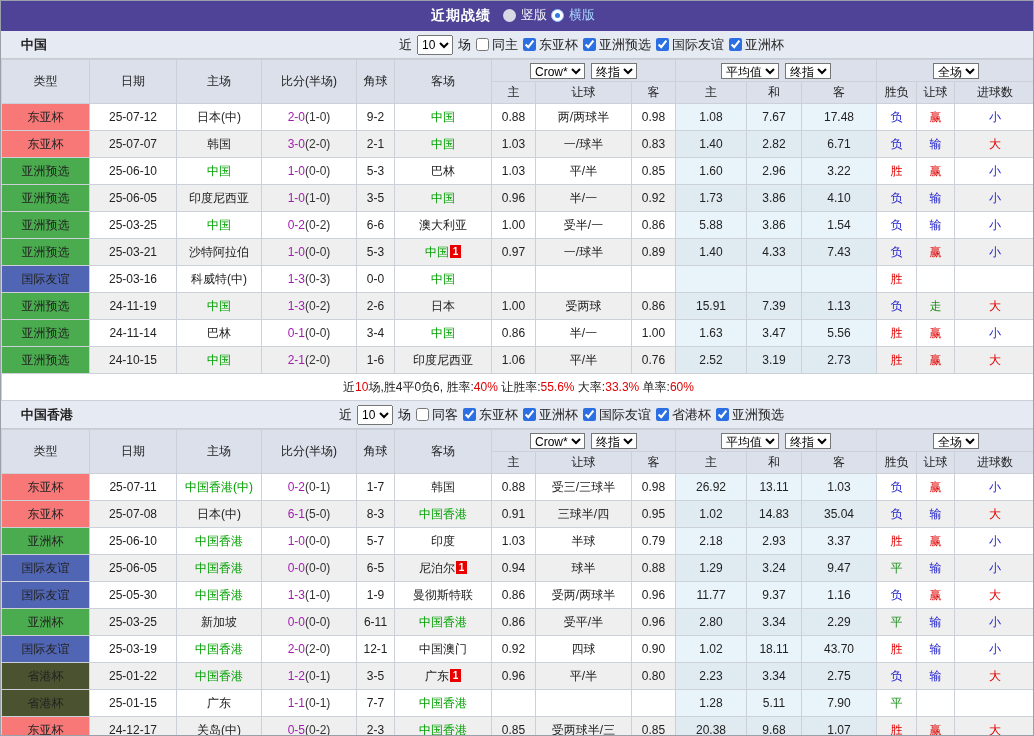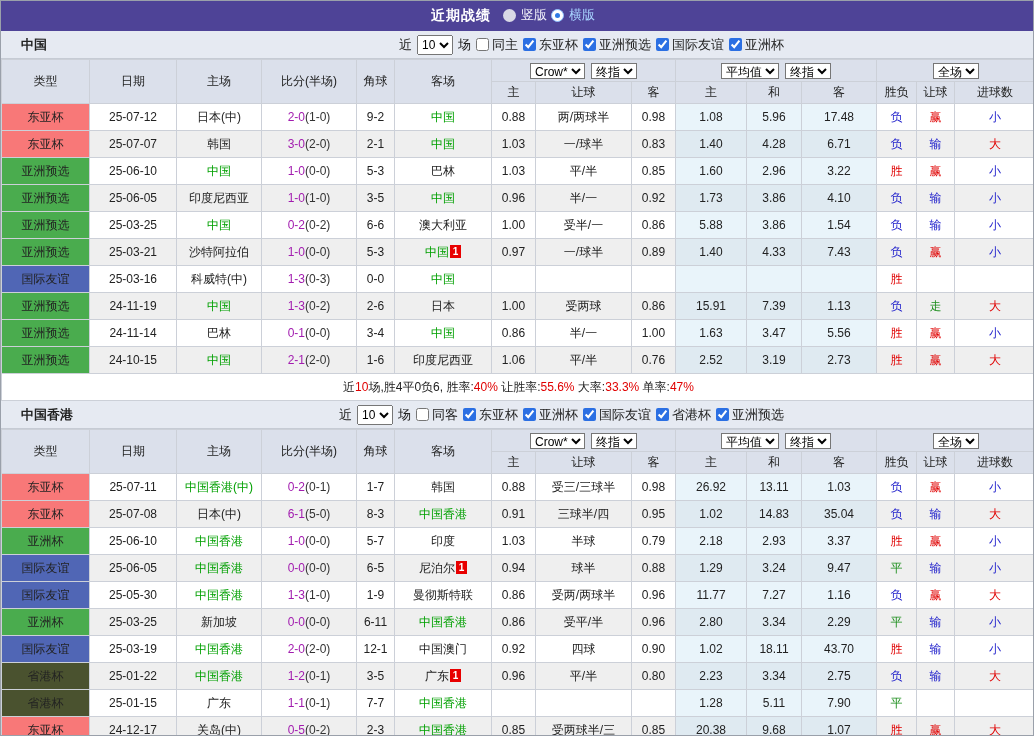--- a/index.html
+++ b/index.html
@@ -122,38 +122,38 @@
             <td class="type-cell" style="background: rgb(248, 120, 120);">东亚杯</td>
             <td>25-07-12</td>
             <td><span class="">日本(中)</span></td>
             <td><span class="score-main">2-0</span><span class="score-half">(1-0)</span></td>
             <td>9-2</td>
             <td><span class="team-green">中国</span></td>
             <td>0.88</td>
             <td>两/两球半</td>
             <td>0.98</td>
             <td class="avg">1.08</td>
-            <td class="avg">5.96</td>
+            <td class="avg">7.67</td>
             <td class="avg">17.48</td>
             <td style="color: rgb(34, 34, 204);">负</td>
             <td style="color: rgb(224, 0, 0);">赢</td>
             <td style="color: rgb(34, 34, 204);">小</td>
           </tr>
           <tr class="even">
             <td class="type-cell" style="background: rgb(248, 120, 120);">东亚杯</td>
             <td>25-07-07</td>
             <td><span class="">韩国</span></td>
             <td><span class="score-main">3-0</span><span class="score-half">(2-0)</span></td>
             <td>2-1</td>
             <td><span class="team-green">中国</span></td>
             <td>1.03</td>
             <td>一/球半</td>
             <td>0.83</td>
             <td class="avg">1.40</td>
-            <td class="avg">4.28</td>
+            <td class="avg">2.82</td>
             <td class="avg">6.71</td>
             <td style="color: rgb(34, 34, 204);">负</td>
             <td style="color: rgb(34, 34, 204);">输</td>
             <td style="color: rgb(224, 0, 0);">大</td>
           </tr>
           <tr class="odd">
             <td class="type-cell" style="background: rgb(74, 172, 78);">亚洲预选</td>
             <td>25-06-10</td>
             <td><span class="team-green">中国</span></td>
             <td><span class="score-main">1-0</span><span class="score-half">(0-0)</span></td>
@@ -282,21 +282,21 @@
             <td>平/半</td>
             <td>0.76</td>
             <td class="avg">2.52</td>
             <td class="avg">3.19</td>
             <td class="avg">2.73</td>
             <td style="color: rgb(224, 0, 0);">胜</td>
             <td style="color: rgb(224, 0, 0);">赢</td>
             <td style="color: rgb(224, 0, 0);">大</td>
           </tr>
           <tr class="summary-row">
-            <td colspan="15"><span class="">近</span><span class="red">10</span><span class="">场,胜4平0负6, 胜率:</span><span class="red">40%</span><span class=""> 让胜率:</span><span class="red">55.6%</span><span class=""> 大率:</span><span class="red">33.3%</span><span class=""> 单率:</span><span class="red">47%</span></td>
+            <td colspan="15"><span class="">近</span><span class="red">10</span><span class="">场,胜4平0负6, 胜率:</span><span class="red">40%</span><span class=""> 让胜率:</span><span class="red">55.6%</span><span class=""> 大率:</span><span class="red">33.3%</span><span class=""> 单率:</span><span class="red">60%</span></td>
           </tr>
         </tbody>
       </table>
       <div class="section-bar">
         <span class="team-name">中国香港</span>
         <div class="filters">
           <span class="flt-label">近</span>
           <select><option>10</option></select>
           <span class="flt-label">场</span>
           <input type="checkbox" style="">
@@ -428,21 +428,21 @@
             <td class="type-cell" style="background: rgb(80, 102, 181);">国际友谊</td>
             <td>25-05-30</td>
             <td><span class="team-green">中国香港</span></td>
             <td><span class="score-main">1-3</span><span class="score-half">(1-0)</span></td>
             <td>1-9</td>
             <td><span class="">曼彻斯特联</span></td>
             <td>0.86</td>
             <td>受两/两球半</td>
             <td>0.96</td>
             <td class="avg">11.77</td>
-            <td class="avg">7.27</td>
+            <td class="avg">9.37</td>
             <td class="avg">1.16</td>
             <td style="color: rgb(34, 34, 204);">负</td>
             <td style="color: rgb(224, 0, 0);">赢</td>
             <td style="color: rgb(224, 0, 0);">大</td>
           </tr>
           <tr class="even">
             <td class="type-cell" style="background: rgb(74, 172, 78);">亚洲杯</td>
             <td>25-03-25</td>
             <td><span class="">新加坡</span></td>
             <td><span class="score-main">0-0</span><span class="score-half">(0-0)</span></td>

